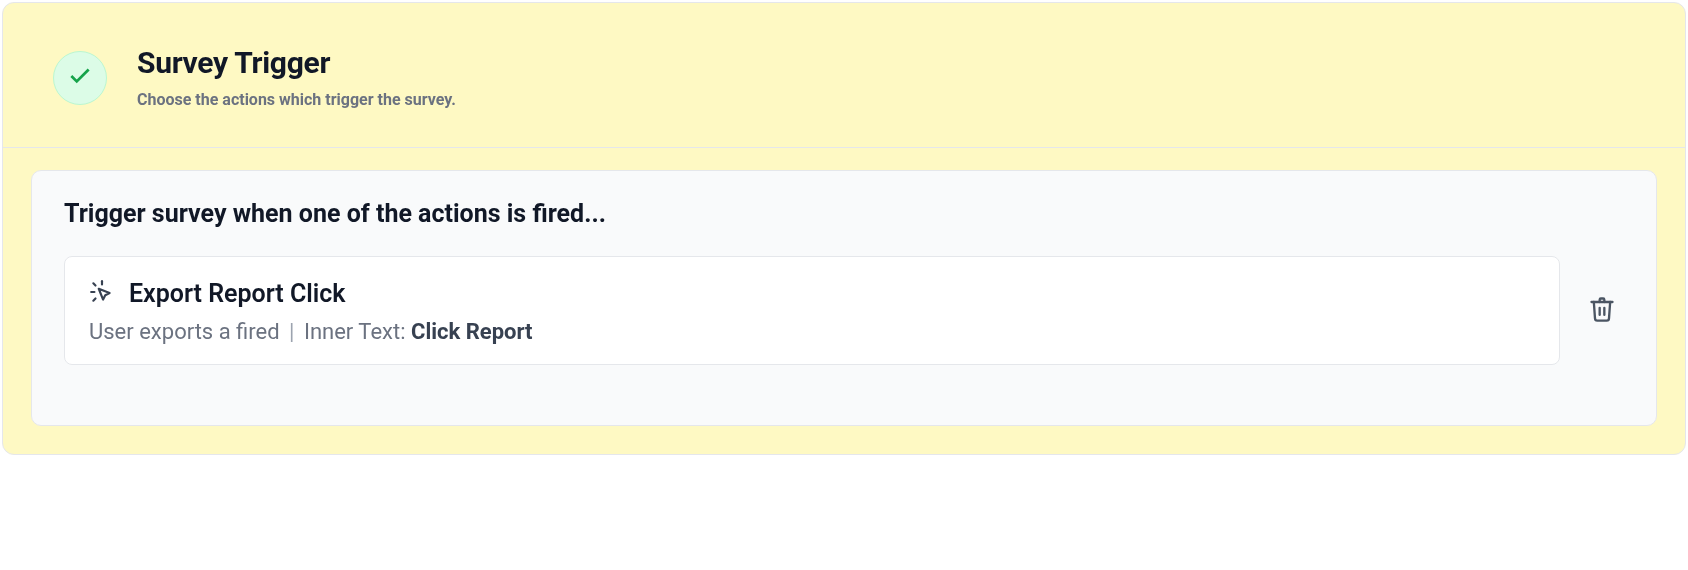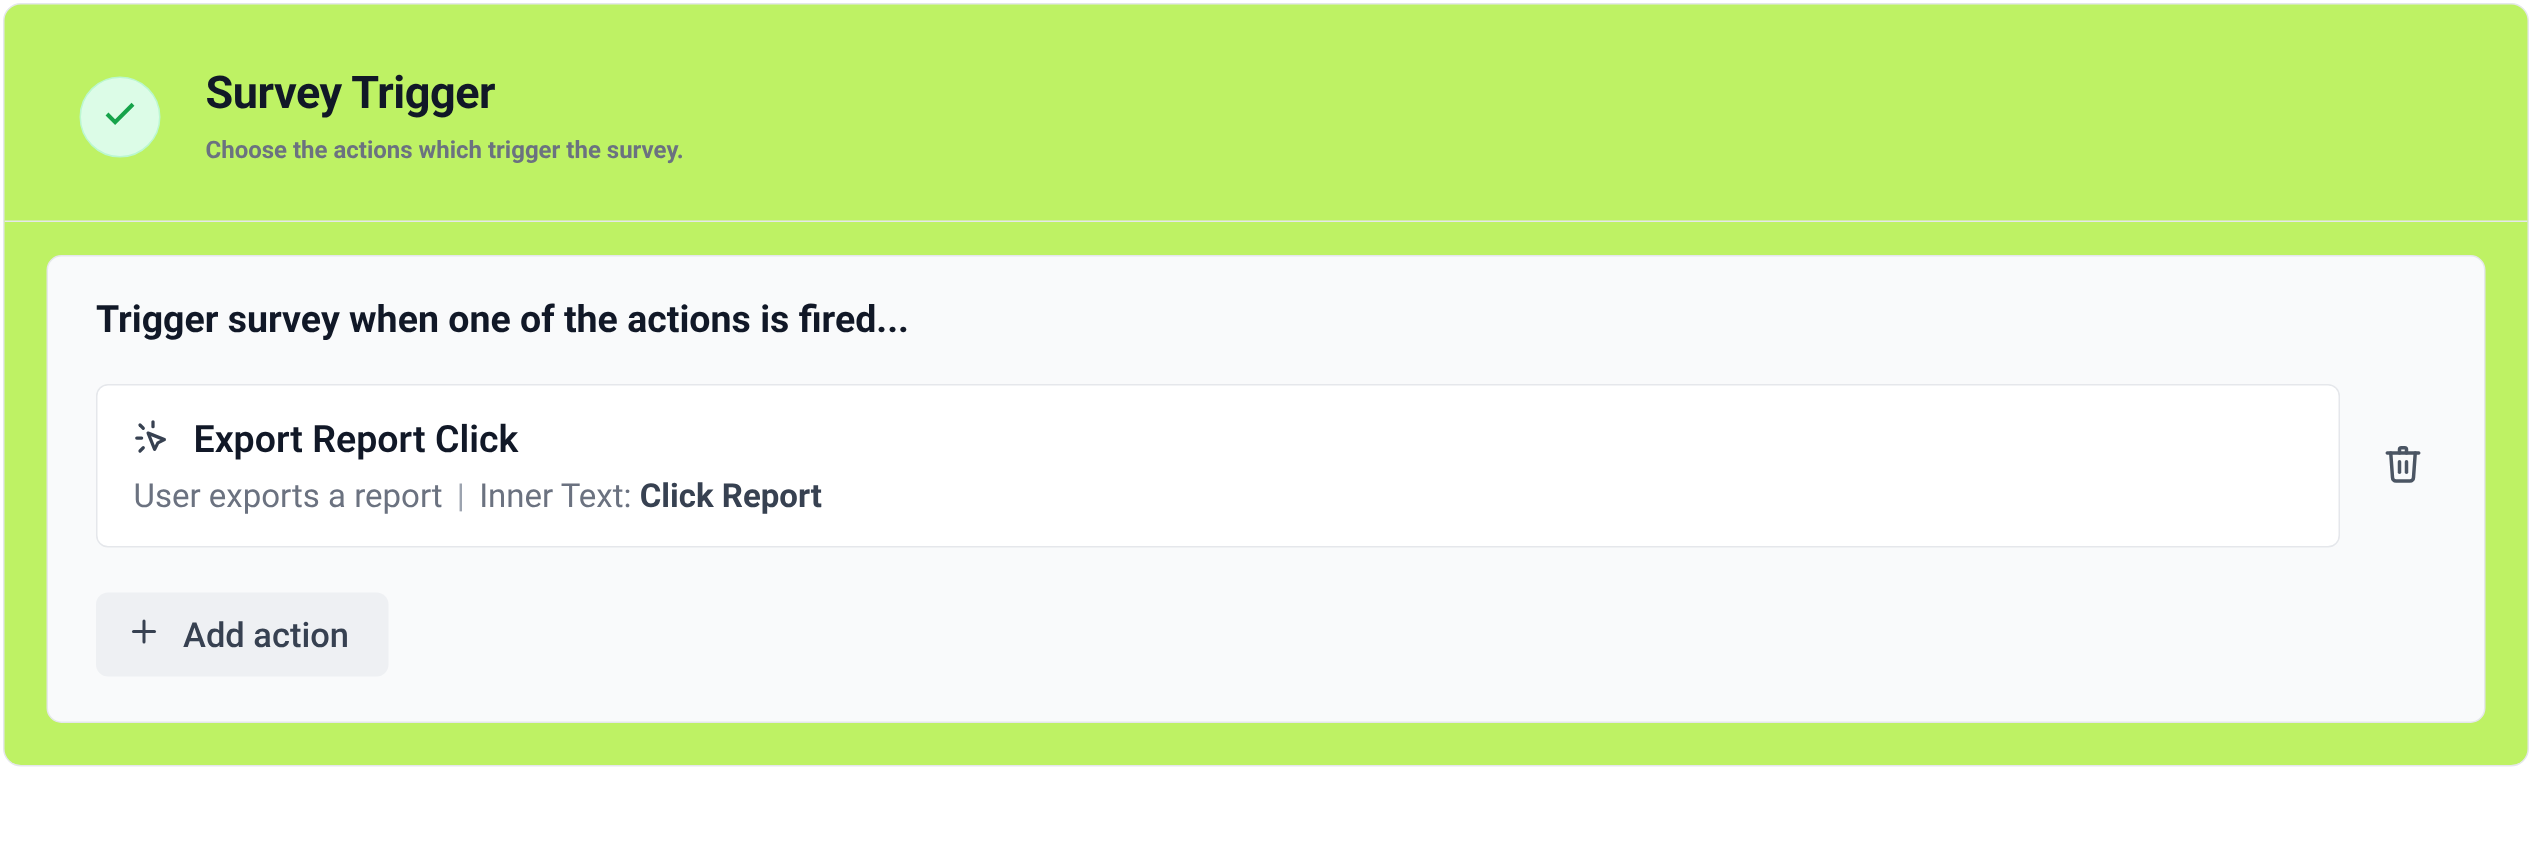--- a/index.html
+++ b/index.html
@@ -10,21 +10,21 @@
     body {
       font-family: -apple-system, BlinkMacSystemFont, "Segoe UI", Roboto, Helvetica, Arial, sans-serif;
       background: #ffffff;
       width: 1688px;
       height: 570px;
     }
     .outer-card {
       border: 1px solid #e5e7eb;
       border-radius: 12px;
       margin: 2px;
-      background: #bef264;
+      background: #fef9c3;
       overflow: hidden;
     }
     .header-section {
       display: flex;
       align-items: flex-start;
       padding: 42px 50px 38px 50px;
       gap: 30px;
       border-bottom: 1px solid #e5e7eb;
     }
     .status-circle {
@@ -194,42 +194,33 @@
                 <path d="M9 9l10 4-4 2-2 4-4-10z"></path>
                 <line x1="4" y1="4" x2="6" y2="6"></line>
                 <line x1="12" y1="2" x2="12" y2="5"></line>
                 <line x1="2" y1="12" x2="5" y2="12"></line>
                 <line x1="4" y1="20" x2="6" y2="18"></line>
               </svg>
             </span>
             <span class="action-name">Export Report Click</span>
           </div>
           <div class="action-desc">
-            <span>User exports a report</span><span class="sep"> | </span><span class="label-key">Inner Text: </span><span class="label-val">Click Report</span>
+            <span>User exports a fired</span><span class="sep"> | </span><span class="label-key">Inner Text: </span><span class="label-val">Click Report</span>
           </div>
         </div>
         <div class="delete-btn">
           <span>
             <svg viewBox="0 0 24 24" stroke-linecap="round" stroke-linejoin="round">
               <polyline points="3 6 5 6 21 6"></polyline>
               <path d="M19 6l-1 14a2 2 0 0 1-2 2H8a2 2 0 0 1-2-2L5 6"></path>
               <path d="M10 6V4a1 1 0 0 1 1-1h2a1 1 0 0 1 1 1v2"></path>
               <line x1="10" y1="11" x2="10" y2="17"></line>
               <line x1="14" y1="11" x2="14" y2="17"></line>
             </svg>
           </span>
         </div>
       </div>
 
-      <button class="add-action-btn">
-        <span>
-          <svg viewBox="0 0 24 24" stroke-linecap="round">
-              <line x1="12" y1="5" x2="12" y2="19"></line>
-              <line x1="5" y1="12" x2="19" y2="12"></line>
-            </svg>
-        </span>
-        <span class="add-action-label">Add action</span>
-      </button>
 
     </div>
   </div>
 
 </div>
 
 </body></html>

